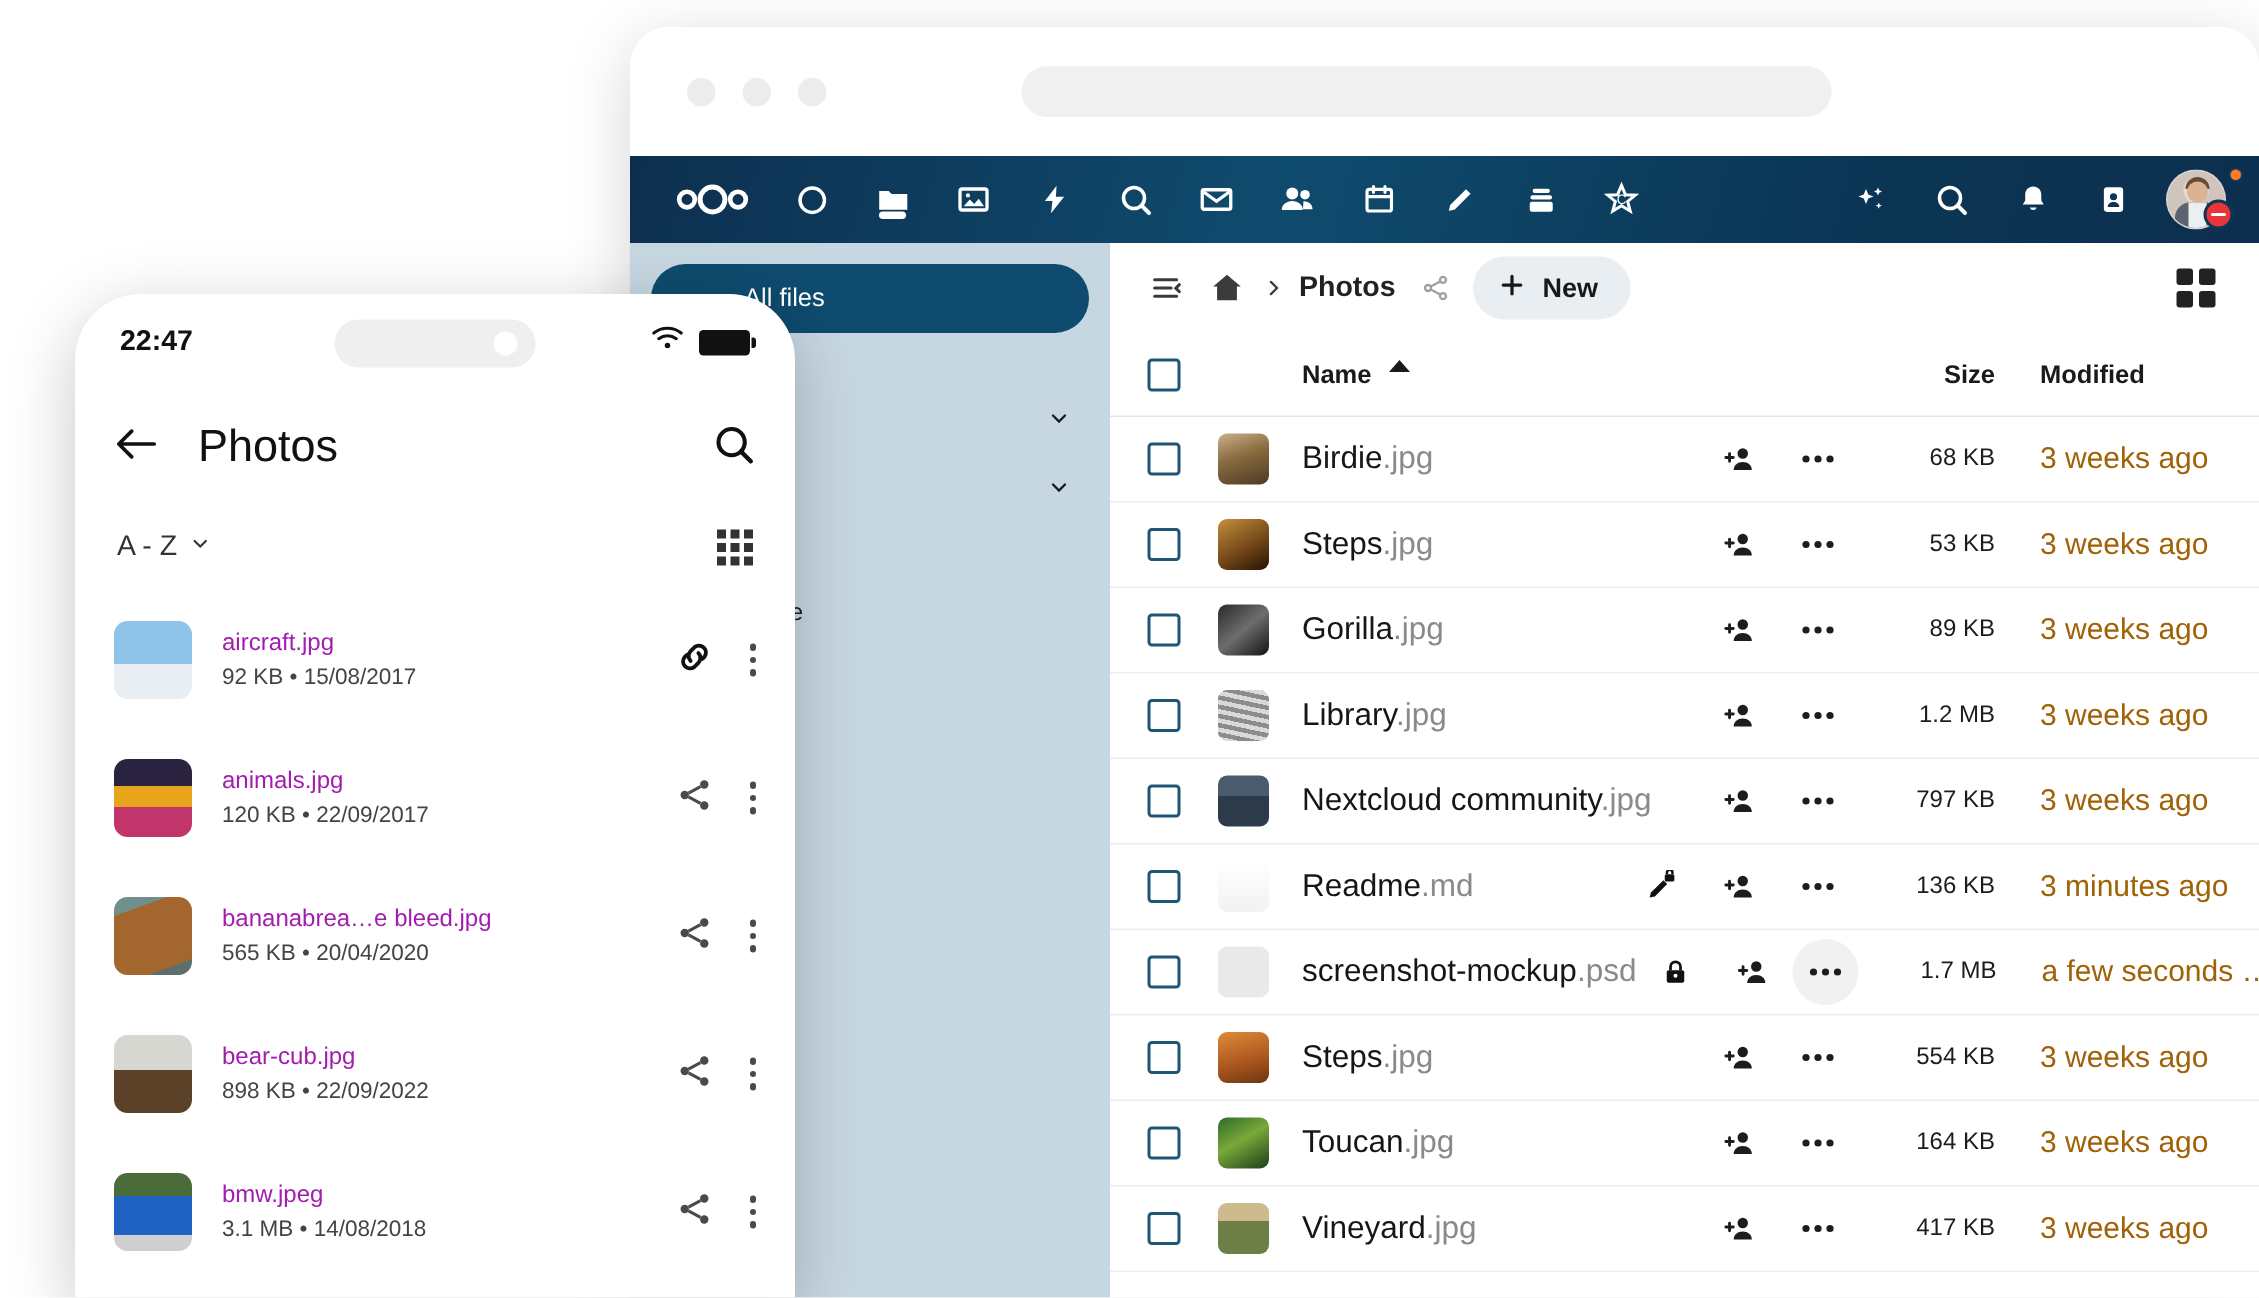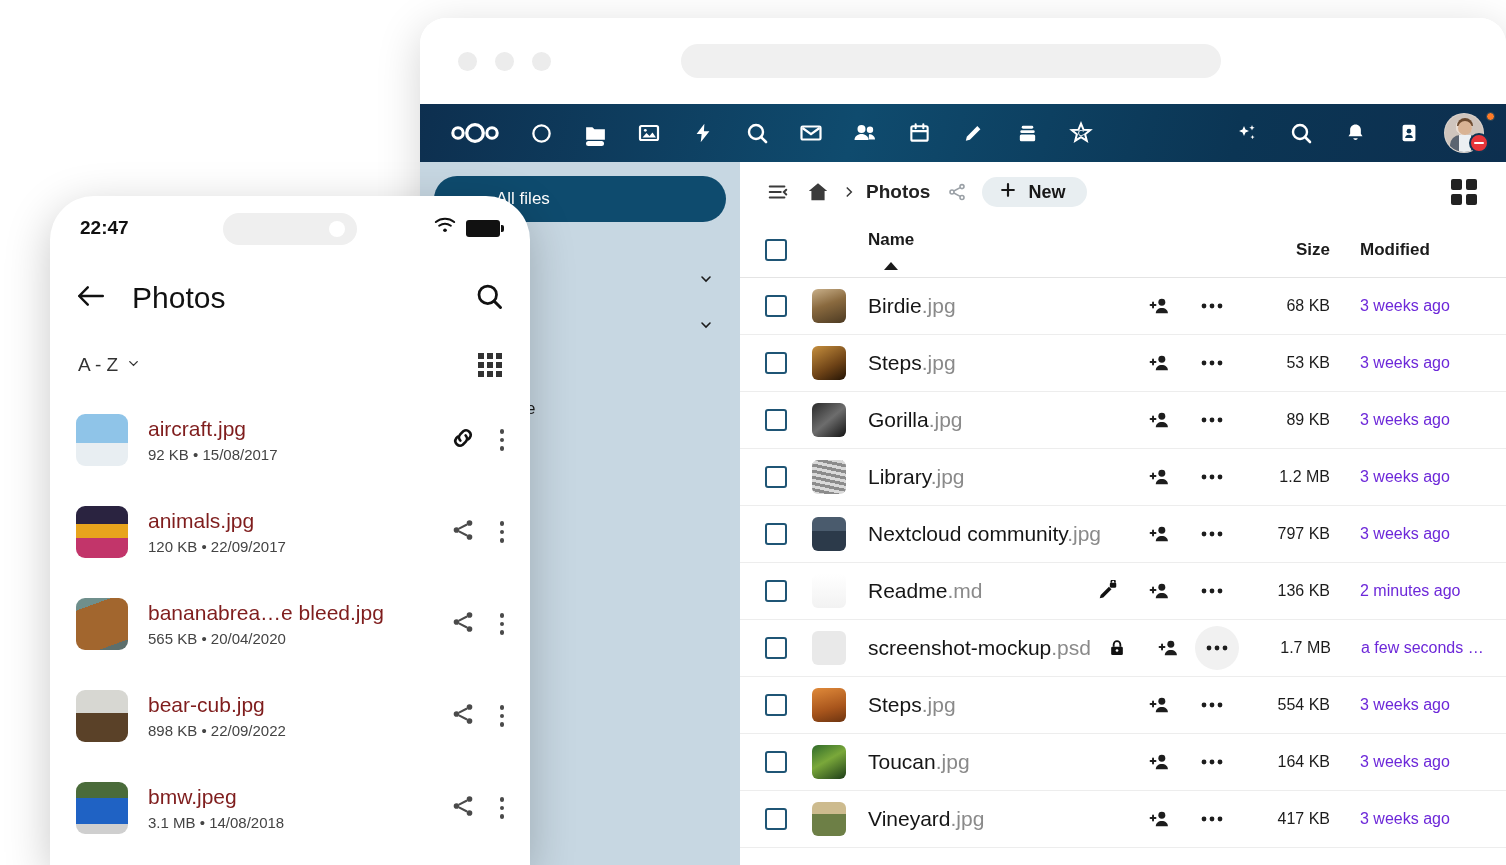--- a/index.html
+++ b/index.html
@@ -94,50 +94,50 @@
   .content-head {
     height: 60px; display: flex; align-items: center; gap: 0; padding: 0 22px 0 18px;
   }
   .ch-icon { width:40px; height:40px; display:flex; align-items:center; justify-content:center; color:#3b3b3b;}
   .crumb {
     font-size: 19px; font-weight: bold; color:#222; padding: 0 6px;
   }
   .crumb-sep { color:#444; padding: 0 4px; display:flex; align-items:center;}
   .share-head { width: 42px; height:40px; display:flex;align-items:center;justify-content:center;color:#9aa0a6;}
   .new-btn {
-    height: 30px; border-radius: 21px; background: #e8eef1; display:flex; align-items:center;
+    height: 42px; border-radius: 21px; background: #e8eef1; display:flex; align-items:center;
     gap: 10px; padding: 0 22px 0 16px; font-size: 18px; font-weight: bold; color:#181818;
     margin-left: 4px;
   }
   .grid-toggle { margin-left:auto; width:40px;height:40px;display:flex;align-items:center;justify-content:center;}
   .gridsq { display:grid; grid-template-columns: 11px 11px; grid-template-rows: 11px 11px; gap:4px; }
   .gridsq span { background:#222; border-radius:2px; display:block; }
 
   
   .tbl { flex:1; overflow:hidden; }
   .tr {
     display: flex; align-items: center; height: 57px; border-bottom: 1px solid #ededed;
     padding: 0 22px 0 0;
   }
   .tr.head { height: 56px; border-bottom:1px solid #e4e4e4; }
   .cb-cell { width: 72px; display:flex; align-items:center; justify-content:center; flex:none;}
   .cb {
     width: 22px; height: 22px; border: 2px solid #1f5575; border-radius: 3px; background:#fff;
   }
-  .th-name { font-size: 17px; font-weight: bold; color:#1a1a1a; display:flex; align-items:center; gap:12px; padding-left: 56px; flex-direction: column;}
+  .th-name { font-size: 17px; font-weight: bold; color:#1a1a1a; display:flex; align-items:flex-start; gap:12px; padding-left: 56px;}
   .sort-caret { width:0;height:0;border-left:7px solid transparent;border-right:7px solid transparent;border-bottom:8px solid #1a1a1a;}
   .thumb-cell { width: 56px; flex:none; display:flex; align-items:center;}
   .thumb { width: 34px; height: 34px; border-radius: 6px; overflow:hidden; position:relative; background:#ddd;}
   .fname { font-size: 21px; color:#161616; white-space:nowrap; }
   .fname .ext { color:#8a8a8a; }
   .row-actions { margin-left:auto; display:flex; align-items:center; gap: 0; }
   .act { width: 52px; height: 44px; display:flex; align-items:center; justify-content:center; color:#1d1d1d;}
   .act.menu-open { background:#f1f1f1; border-radius:22px; width:44px; }
   .col-size { width: 96px; text-align:right; font-size: 16px; color:#1c1c1c; flex:none; padding-right: 4px;}
-  .col-mod  { width: 150px; text-align:left; font-size: 16px; color:#6d28d9; flex:none; padding-left: 26px; white-space:nowrap;}
+  .col-mod  { width: 150px; text-align:left; font-size: 20px; color:#a16207; flex:none; padding-left: 26px; white-space:nowrap;}
   .th-size { font-size:17px; font-weight:bold; color:#1a1a1a;}
   .th-mod  { font-size:17px; font-weight:bold; color:#1a1a1a;}
 
   
   .phone {
     position: absolute; left: 50px; top: 196px; width: 480px; height: 669px;
     background: #fff; border-radius: 44px 44px 0 0;
     box-shadow: 0 12px 46px rgba(0,0,0,0.22);
     overflow: hidden;
   }
@@ -156,21 +156,21 @@
   .ph-header { height: 76px; display:flex; align-items:center; padding: 0 26px; gap: 26px;}
   .ph-title { font-size: 30px; color:#111; }
   .ph-search { margin-left:auto; }
   .ph-sortbar { height: 58px; display:flex; align-items:center; padding: 0 28px;}
   .ph-sort { font-size: 19px; color:#333; display:flex; align-items:center; gap:8px;}
   .ph-grid { margin-left:auto; display:grid; grid-template-columns: repeat(3, 6px); grid-template-rows: repeat(3,6px); gap:3px;}
   .ph-grid span { background:#333; display:block; }
   .ph-item { height: 92px; display:flex; align-items:center; padding: 0 26px; gap: 20px; }
   .ph-thumb { width: 52px; height: 52px; border-radius: 9px; overflow:hidden; flex:none; position:relative; background:#ddd;}
   .ph-meta { min-width:0; }
-  .ph-name { font-size: 21px; color:#7f1d1d; white-space:nowrap; }
+  .ph-name { font-size: 16px; color:#a21caf; white-space:nowrap; }
   .ph-sub { font-size: 15px; color:#444; margin-top: 5px; }
   .ph-act { margin-left:auto; display:flex; align-items:center; gap: 24px; color:#4a4a4a;}
   .kebab { display:flex; flex-direction:column; gap:4px; align-items:center;}
   .kebab i { width:4.5px;height:4.5px;border-radius:50%;background:#4a4a4a;display:block;}
 </style>
 </head>
 <body>
 
 <div id="stage">
 
@@ -578,21 +578,21 @@
                     </svg>
                   </div>
       <div class="act ">
         <svg width="22" height="6" viewBox="0 0 22 6">
                       <circle cx="3" cy="3" r="2.4" fill="#1d1d1d"></circle>
                       <circle cx="11" cy="3" r="2.4" fill="#1d1d1d"></circle>
                       <circle cx="19" cy="3" r="2.4" fill="#1d1d1d"></circle>
                     </svg>
       </div>
       <div class="col-size">136 KB</div>
-      <div class="col-mod">2 minutes ago</div>
+      <div class="col-mod">3 minutes ago</div>
     </div>
               </div>
               <div class="tr">
     <div class="cb-cell">
                   <div class="cb"></div>
                 </div>
     <div class="thumb-cell">
       <div class="thumb" style="background:#e9e9e9"></div>
     </div>
     <div class="fname">

